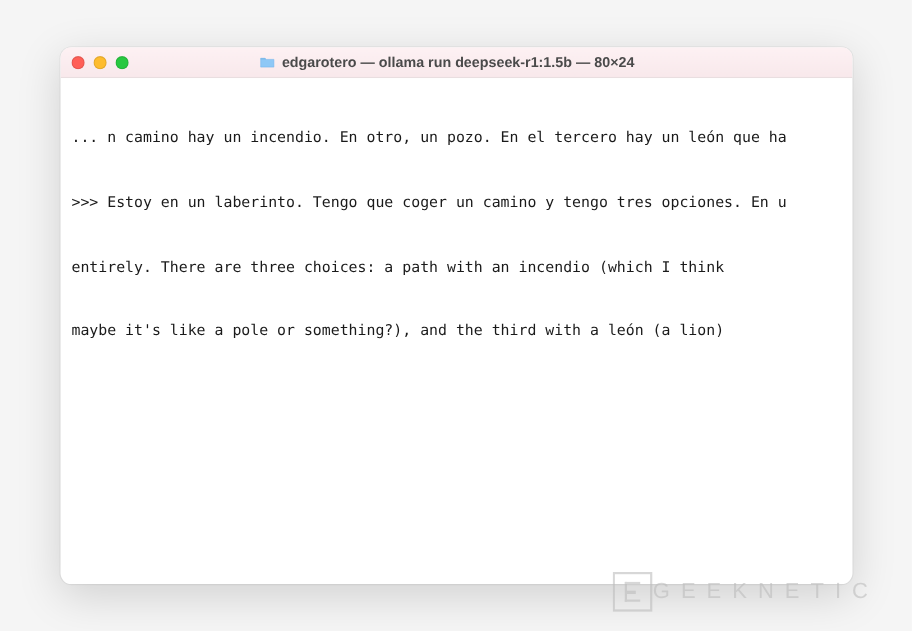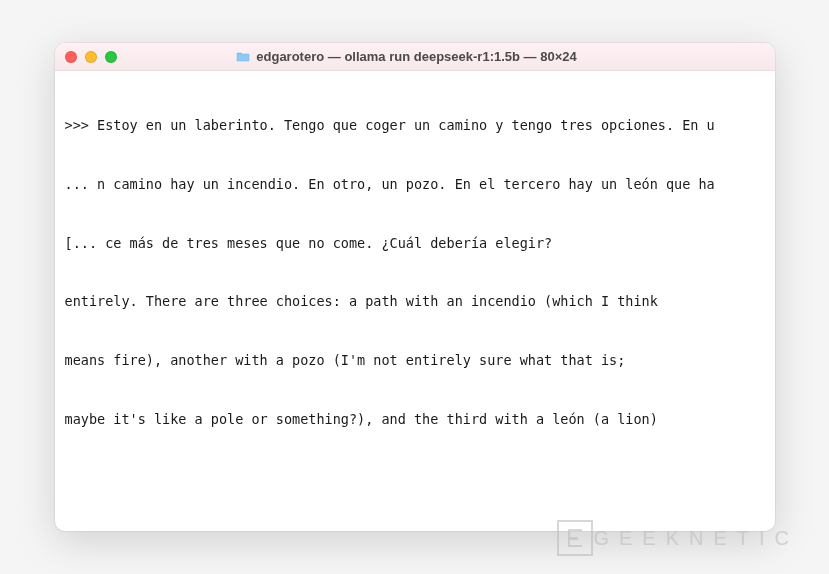--- a/index.html
+++ b/index.html
@@ -149,25 +149,23 @@
       <span class="folder-icon">
         <svg width="14" height="11" viewBox="0 0 14 11">
           <path d="M1 2 L5 2 L6 3 L13 3 L13 10 L1 10 Z" fill="#8ec8f6" stroke="#6fb4ea" stroke-width="0.5"></path>
           <path d="M1 2 L5 2 L6 3 L1 3 Z" fill="#7ab8e8"></path>
         </svg>
       </span>
       <span class="title-text">edgarotero — ollama run deepseek-r1:1.5b — 80×24</span>
     </div>
   </div>
   <div class="terminal-body">
+    <span class="line">... n camino hay un incendio. En otro, un pozo. En el tercero hay un león que ha</span>
     <span class="line">&gt;&gt;&gt; Estoy en un laberinto. Tengo que coger un camino y tengo tres opciones. En u</span>
-    <span class="line">... n camino hay un incendio. En otro, un pozo. En el tercero hay un león que ha</span>
-    <span class="line">[... ce más de tres meses que no come. ¿Cuál debería elegir?</span>
     <span class="line">entirely. There are three choices: a path with an incendio (which I think</span>
-    <span class="line">means fire), another with a pozo (I'm not entirely sure what that is;</span>
     <span class="line">maybe it's like a pole or something?), and the third with a león (a lion)</span>
     
     <span class="line"></span>
     
     <span class="line"></span>
     
     
     
     
     

